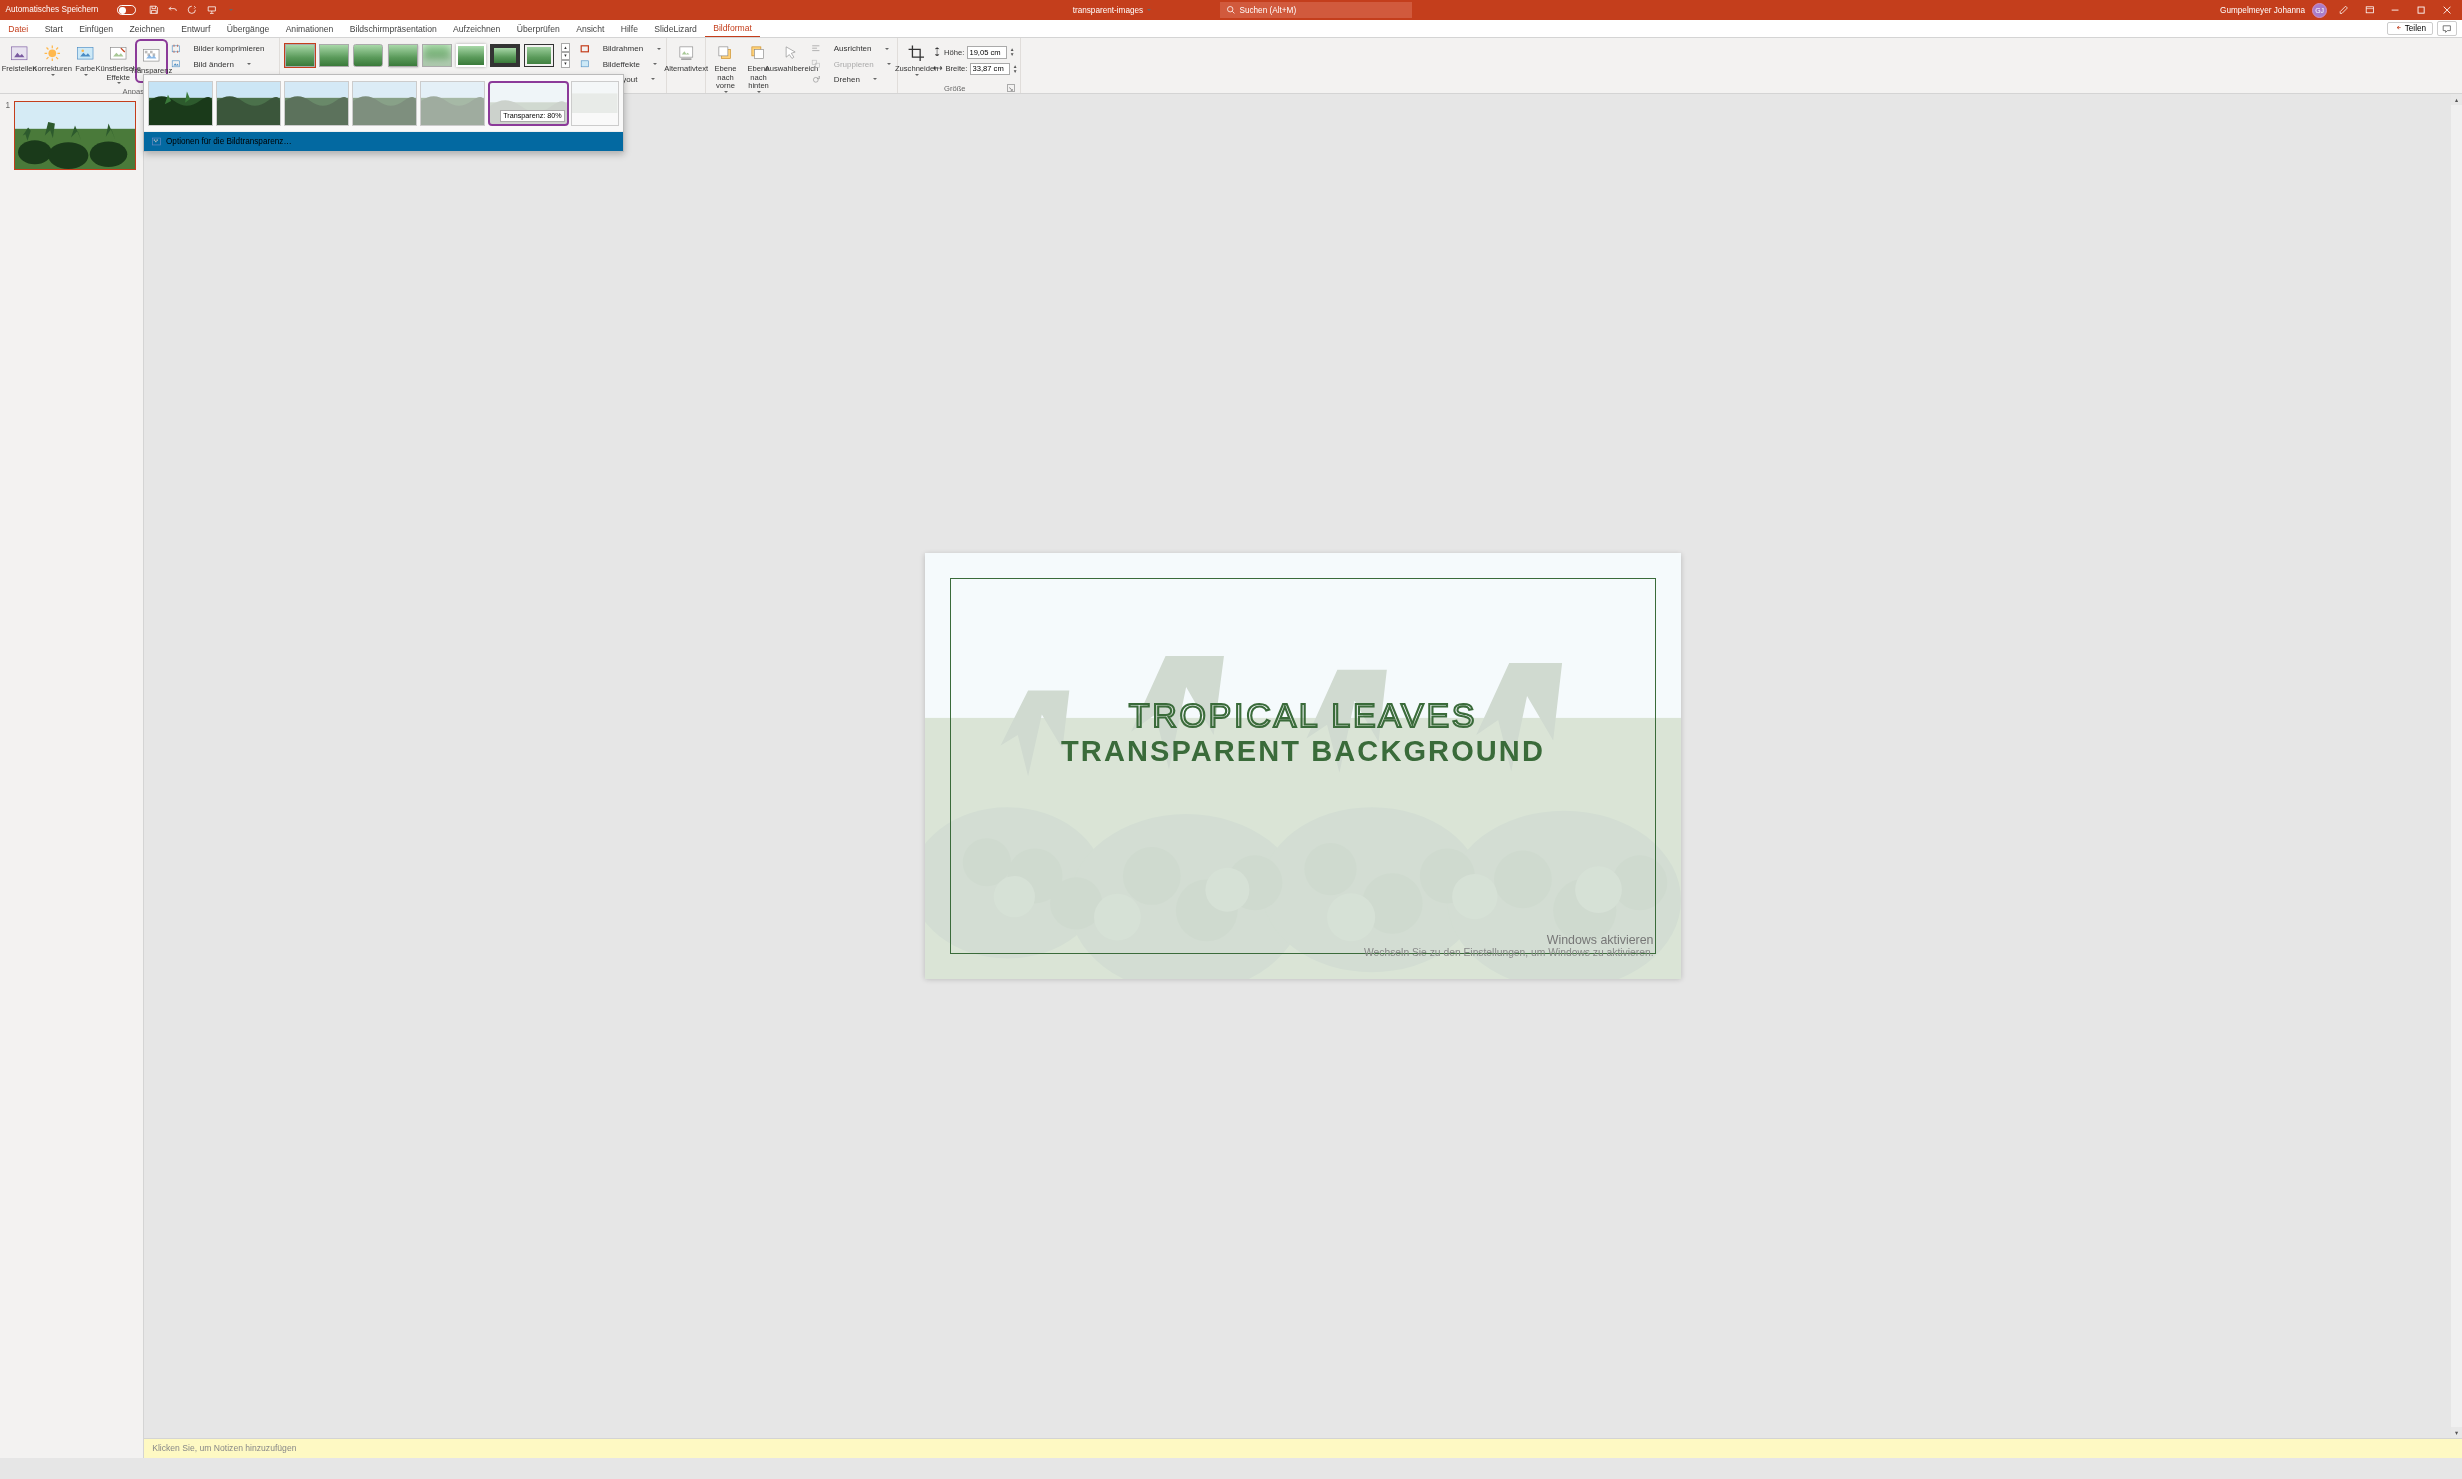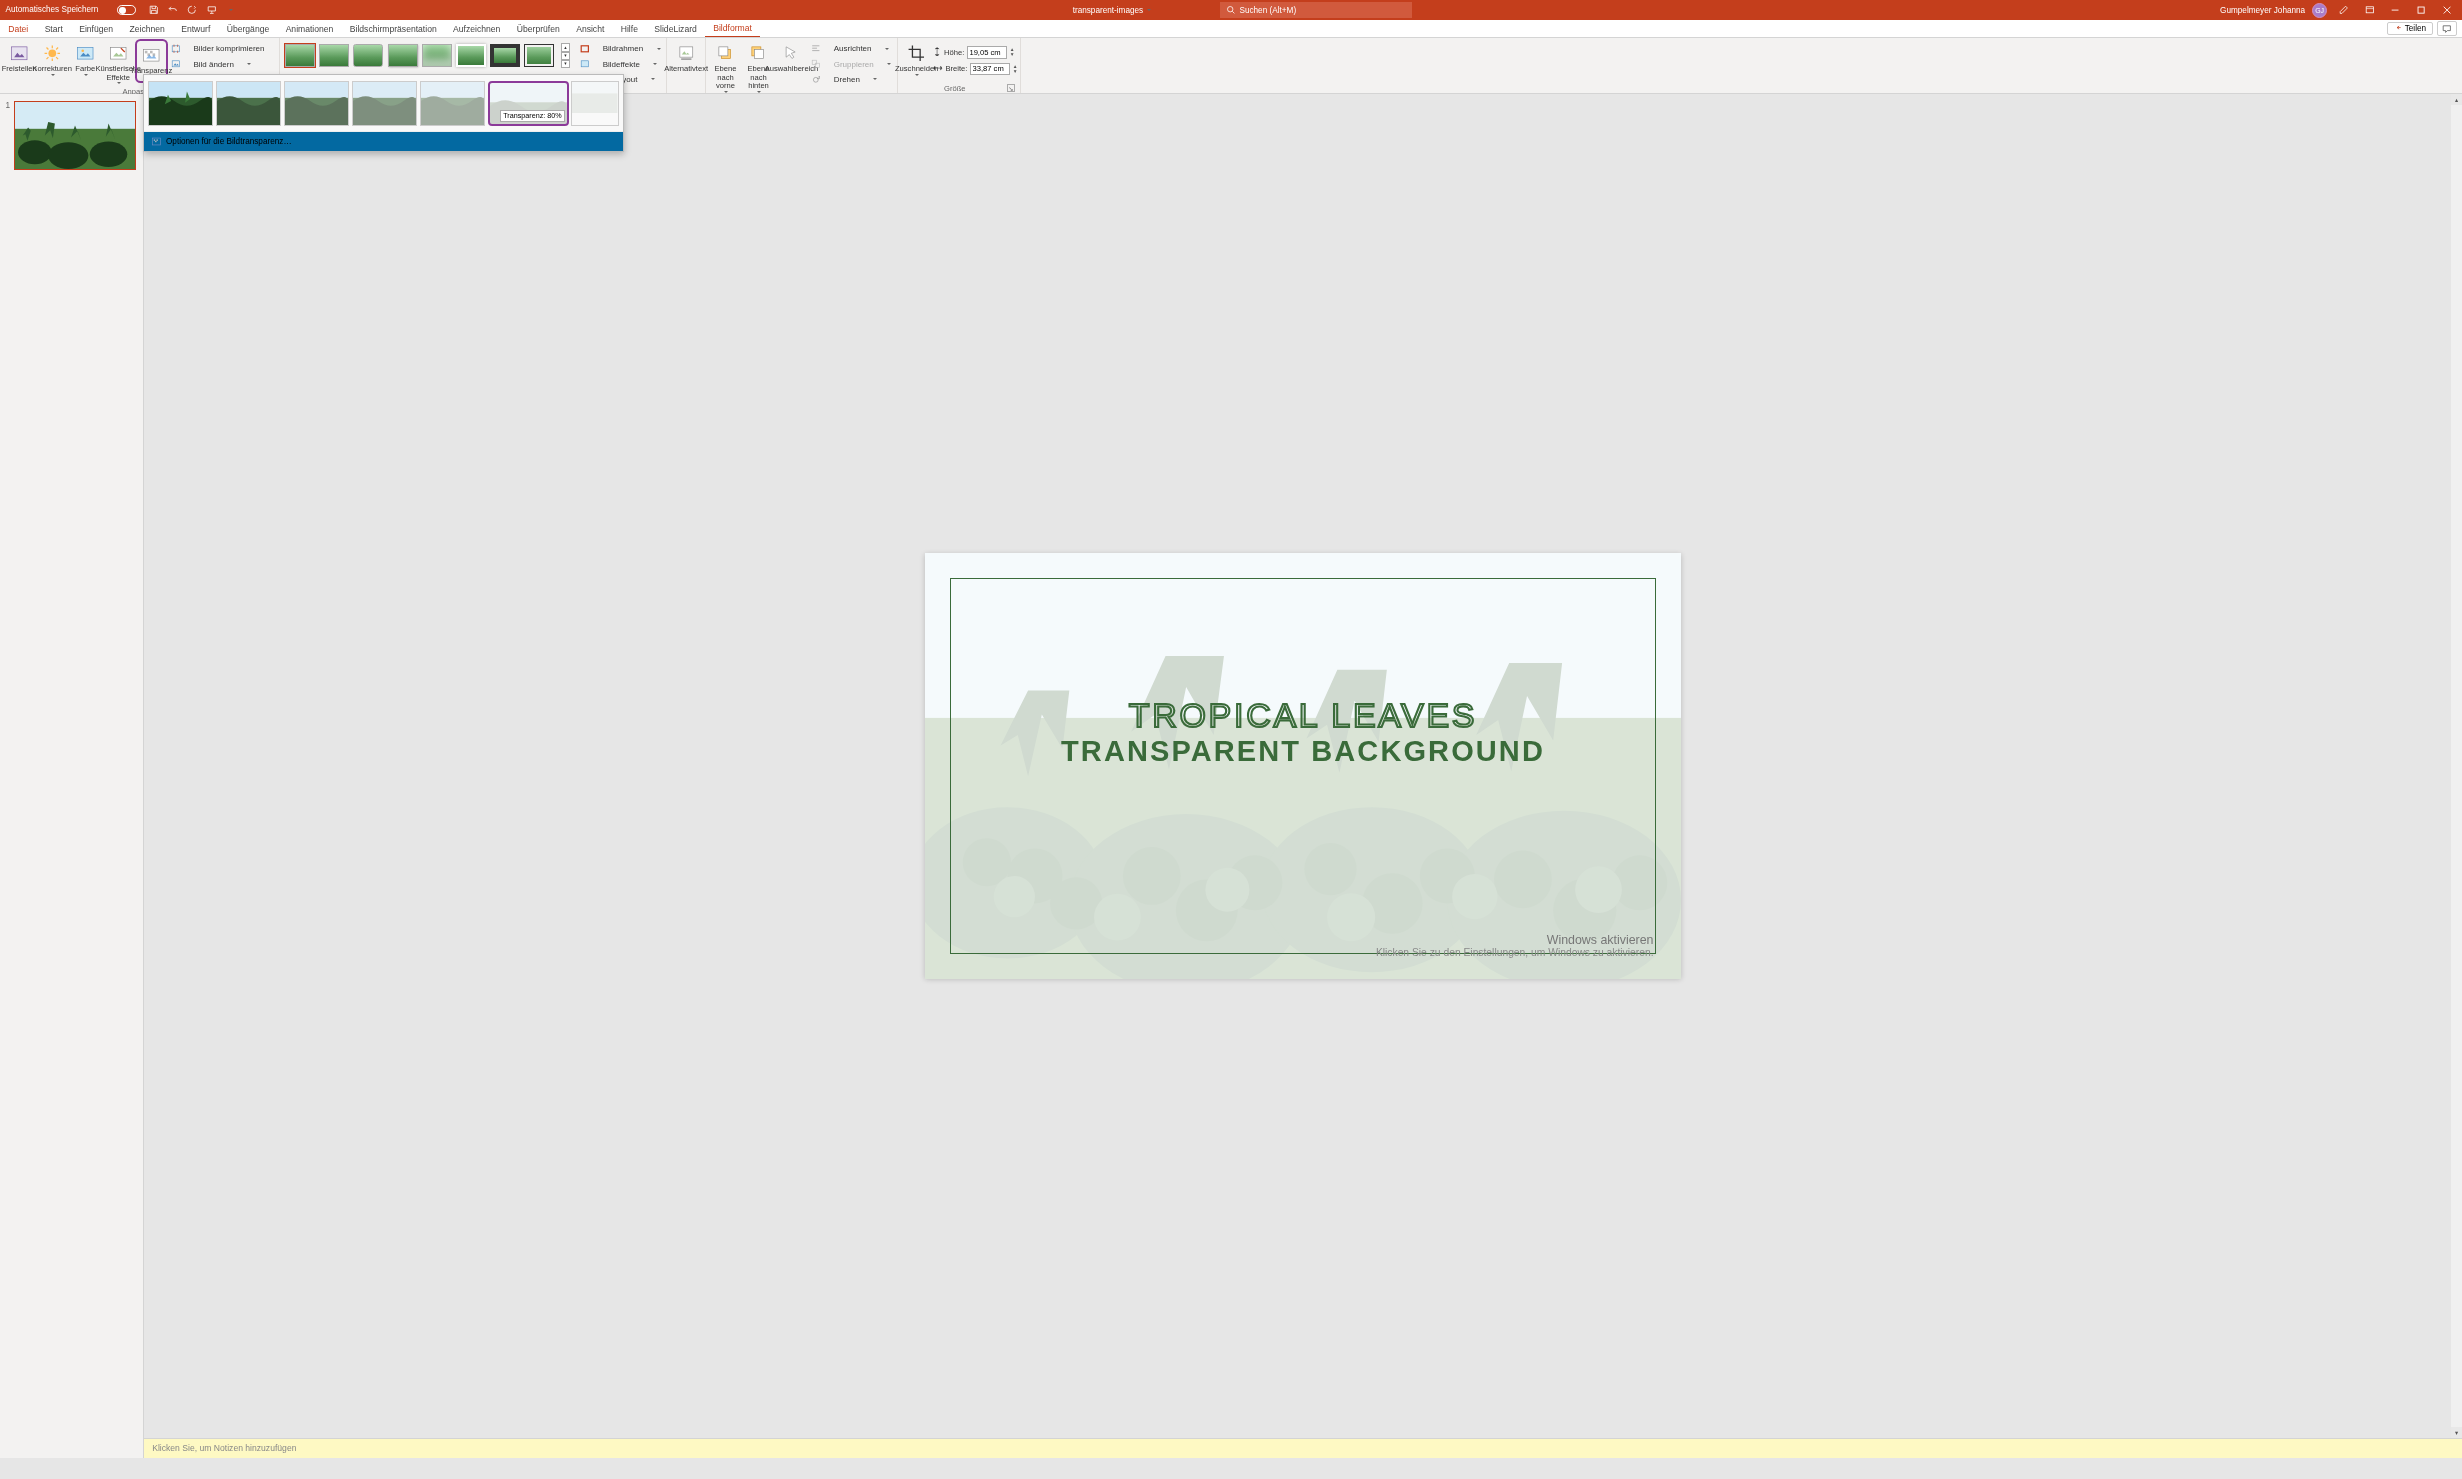--- a/index.html
+++ b/index.html
@@ -582,21 +582,21 @@
             </g>
           </svg>
         </div>
         <div class="slide-border"></div>
         <div class="slide-text">
           <div class="title-outline">TROPICAL LEAVES</div>
           <div class="subtitle">TRANSPARENT BACKGROUND</div>
         </div>
         <div class="watermark">
           <div class="w1">Windows aktivieren</div>
-          <div>Klicken Sie zu den Einstellungen, um Windows zu aktivieren.</div>
+          <div>Wechseln Sie zu den Einstellungen, um Windows zu aktivieren.</div>
         </div>
       </div>
       <div class="scrollbar-v">
         <div class="scroll-arrow">▴</div>
         <div style="position:absolute;bottom:0;left:0;right:0">
           <div class="scroll-arrow">▾</div>
         </div>
       </div>
     </div>
     <div class="notes">

